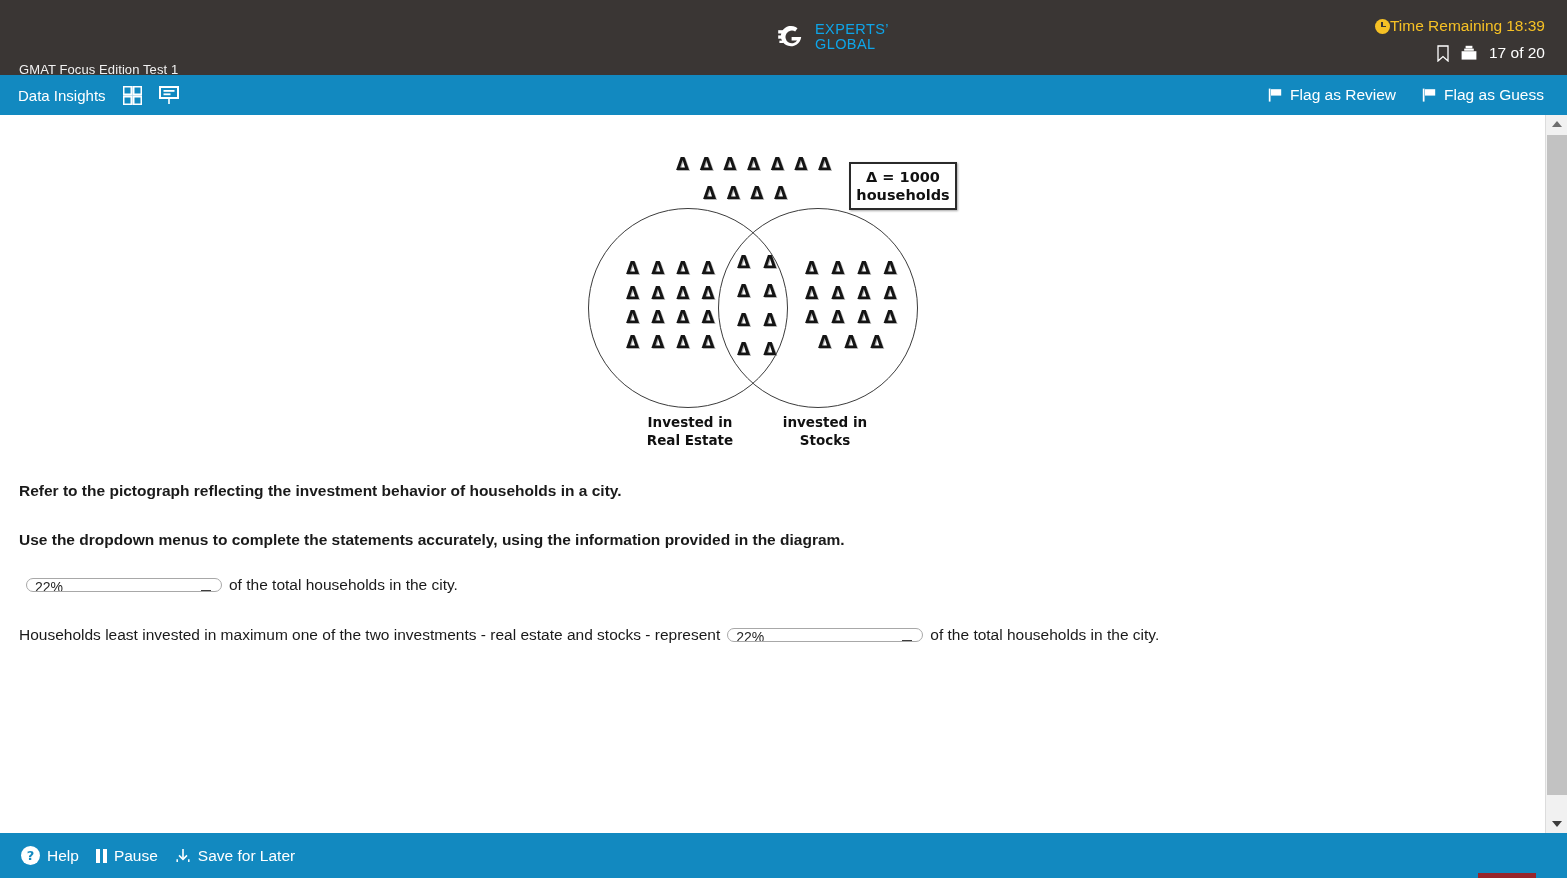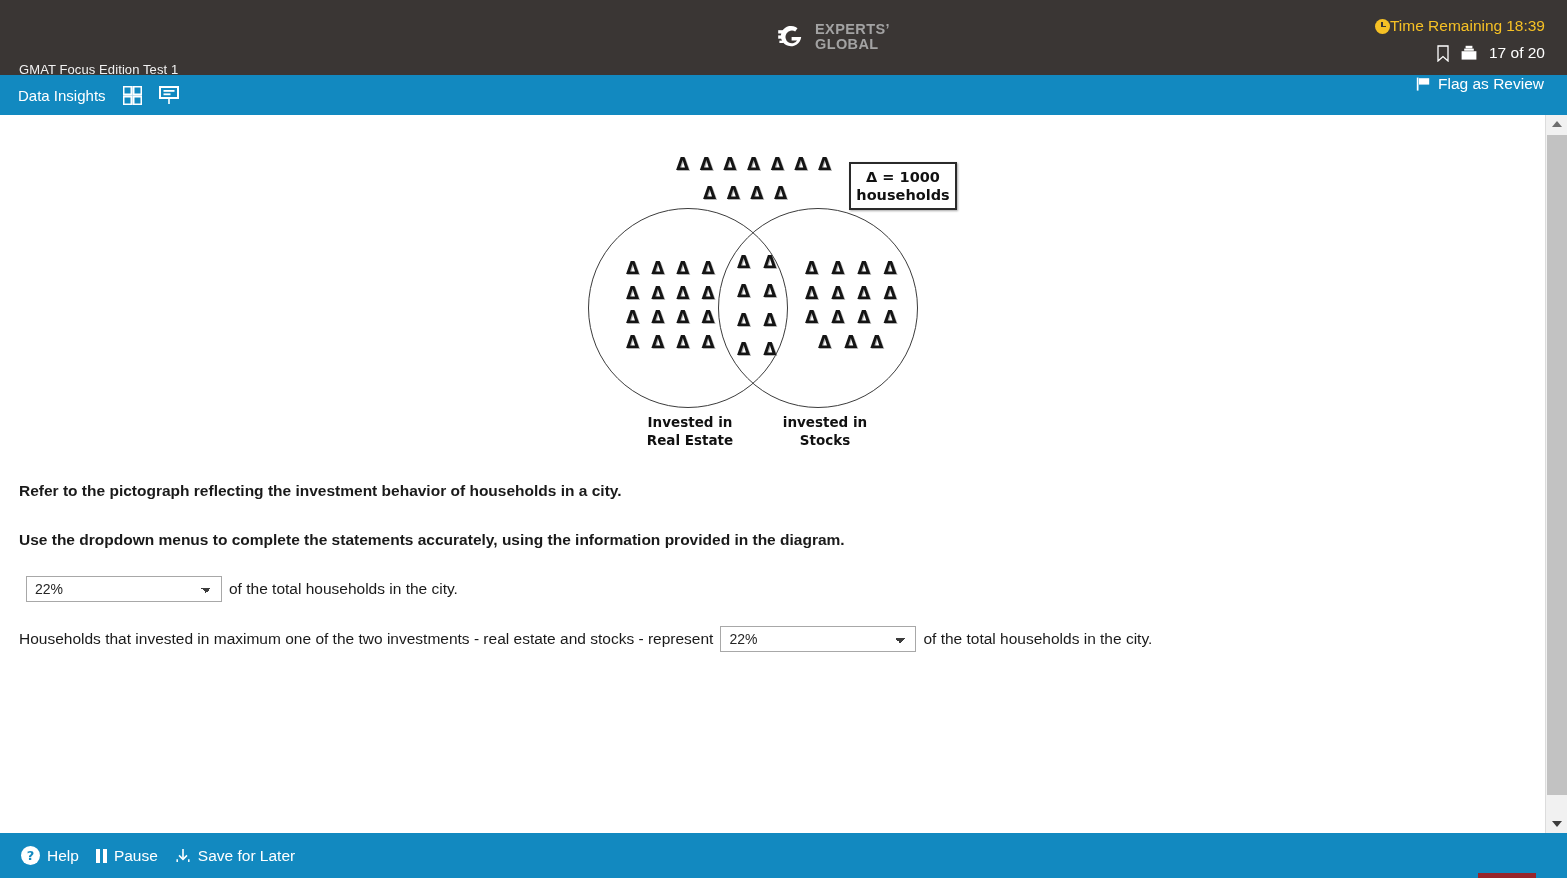--- a/index.html
+++ b/index.html
@@ -20,22 +20,22 @@
   .test-title {
     position: absolute; left: 19px; top: 26px;
     font-size: 13px; color: #f2f2f2; letter-spacing: .1px; margin-top: 36px;
   }
   .logo-wrap {
     position: absolute; left: 776px; top: 22px;
     display: flex; align-items: center; gap: 9px;
   }
   .logo-mark { width: 30px; height: 30px; position: relative; }
   .logo-text {
-    font-size: 14.5px; font-weight: bold; line-height: 15px;
-    color: #a3a3a3; letter-spacing: .4px;
+    font-size: 14.5px; font-weight: normal; line-height: 15px;
+    color: #0ea5e9; letter-spacing: .4px;
   }
   .logo-text .l2 { display: block; }
 
   .time-row {
     position: absolute; right: 22px; top: 17px;
     display: flex; align-items: center; gap: 0;
     color: #f6c125; font-size: 15.5px; font-weight: bold;
   }
   .clock-icon {
     width: 15px; height: 15px; border-radius: 50%;
@@ -68,21 +68,21 @@
   }
   .nav-left {
     position: absolute; left: 18px; top: 0; height: 40px;
     display: flex; align-items: center; gap: 17px; text-align: center;
   }
   .nav-section-label { font-size: 15px; color: #ffffff; }
   .calc-icon { width: 19px; height: 19px; display: block; }
   .board-icon { width: 20px; height: 19px; display: block; }
   .nav-right {
     position: absolute; right: 23px; top: 0; height: 40px;
-    display: flex; align-items: center; gap: 26px; flex-direction: column;
+    display: flex; align-items: center; gap: 26px;
   }
   .flag-btn { display: flex; align-items: center; gap: 8px; font-size: 15.5px; color: #fff; }
   .flag-icon { width: 14px; height: 14px; display: block; }
 
   
   .content {
     position: absolute; left: 0; top: 115px; width: 1545px; height: 718px;
     background: #ffffff; overflow: hidden;
   }
 
@@ -156,22 +156,22 @@
     position: absolute; left: 19px;
     display: flex; align-items: center;
     font-size: 15.5px; color: #1a1a1a;
   }
   .s1 { top: 461px; }
   .s2 { top: 511px; }
   .stmt .txt { white-space: pre; }
 
   select.dd {
     appearance: none; -webkit-appearance: none;
-    height: 26px; border: 1px solid #a8a8a8; background: #ffffff;
-    border-radius: 0;
+    height: 14px; border: 1px solid #a8a8a8; background: #ffffff;
+    border-radius: 11px;
     font-family: "Liberation Sans", sans-serif;
     font-size: 14px; color: #262626;
     padding: 0 26px 0 8px; margin: 0 7px;
     background-image:
       linear-gradient(45deg, transparent 50%, #3c3c3c 50%),
       linear-gradient(135deg, #3c3c3c 50%, transparent 50%);
     background-position: calc(100% - 15px) 11px, calc(100% - 10px) 11px;
     background-size: 5px 5px, 5px 5px;
     background-repeat: no-repeat;
   }
@@ -426,21 +426,21 @@
   <div class="prose p2">Use the dropdown menus to complete the statements accurately, using the information provided in the diagram.</div>
 
   <div class="stmt s1">
     <select class="dd dd1">
       <option>22%</option>
     </select>
     <span class="txt">of the total households in the city.</span>
   </div>
 
   <div class="stmt s2">
-    <span class="txt">Households that invested in maximum one of the two investments - real estate and stocks - represent</span>
+    <span class="txt">Households least invested in maximum one of the two investments - real estate and stocks - represent</span>
     <select class="dd dd2">
       <option>22%</option>
     </select>
     <span class="txt">of the total households in the city.</span>
   </div>
 </div>
 
 <div class="scrollbar">
   <div class="sb-arrow sb-up">
       <i class="arw arw-up"></i>

